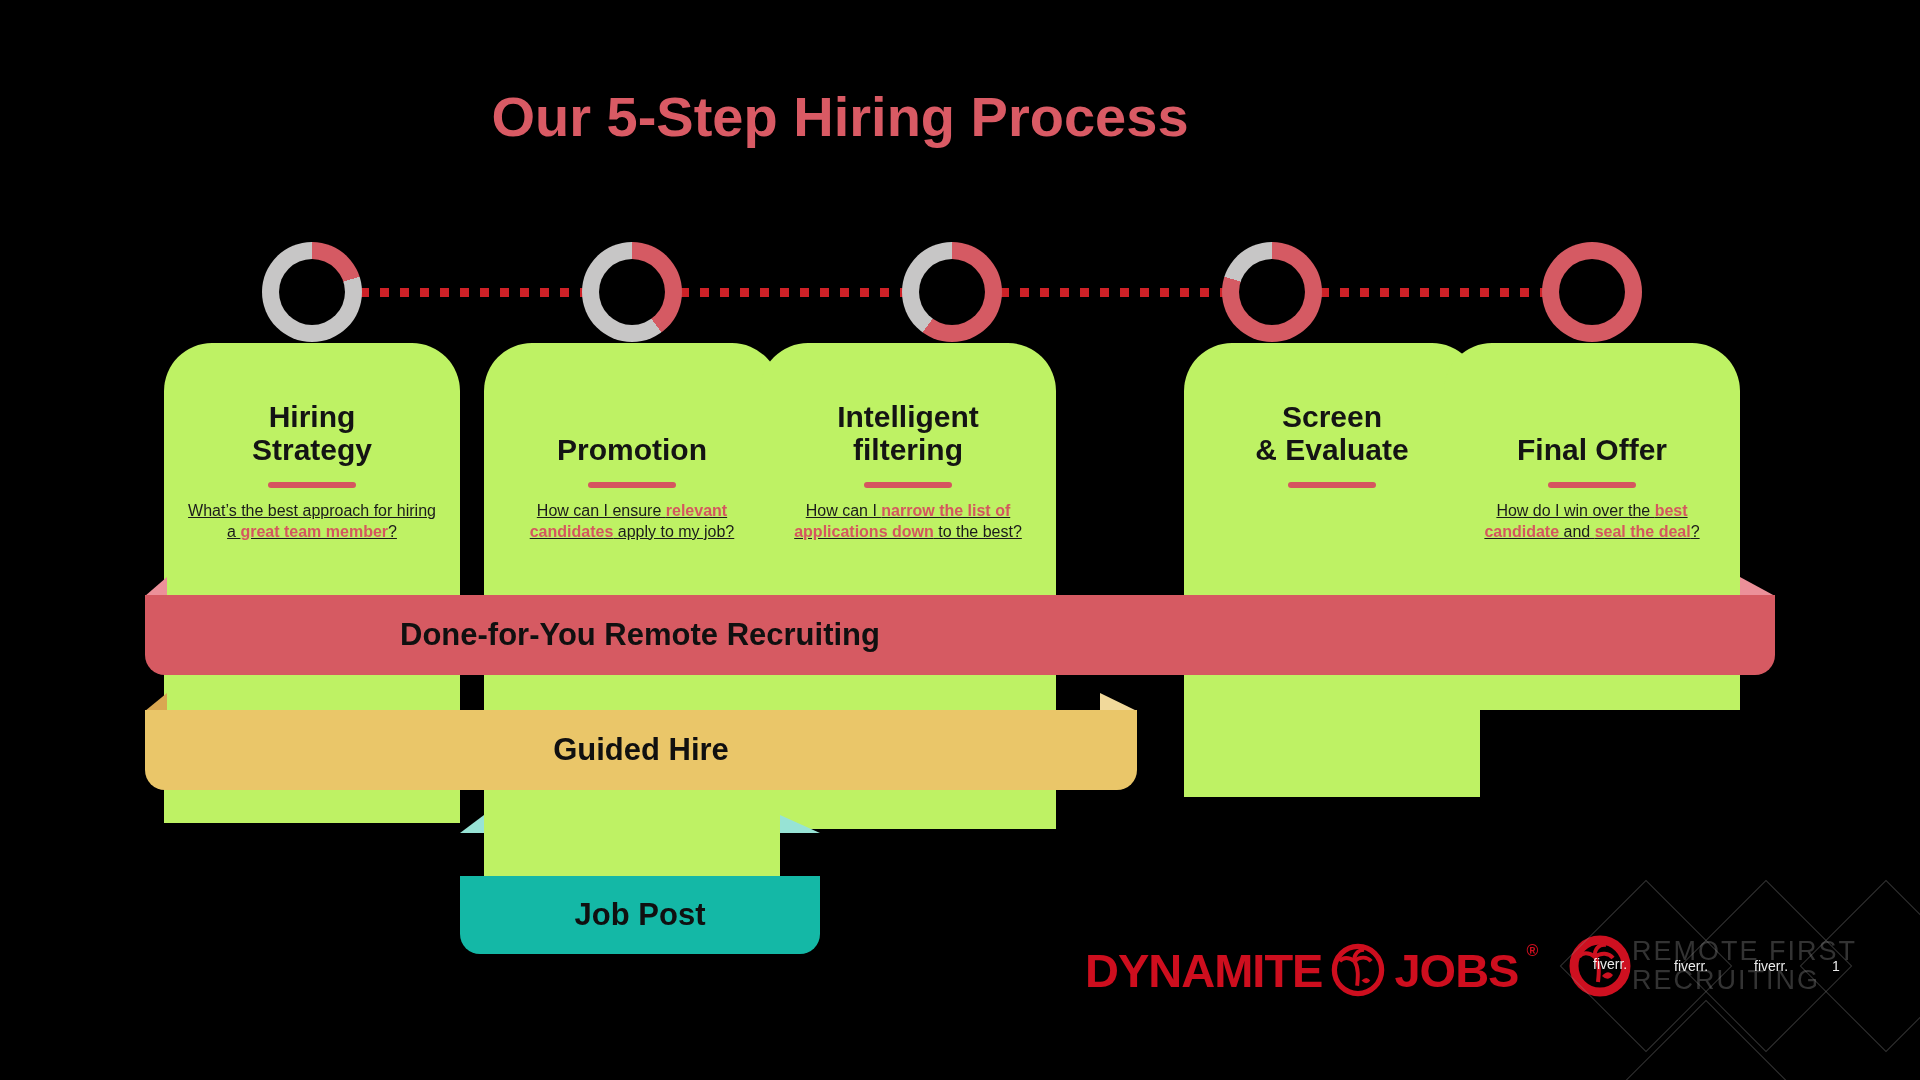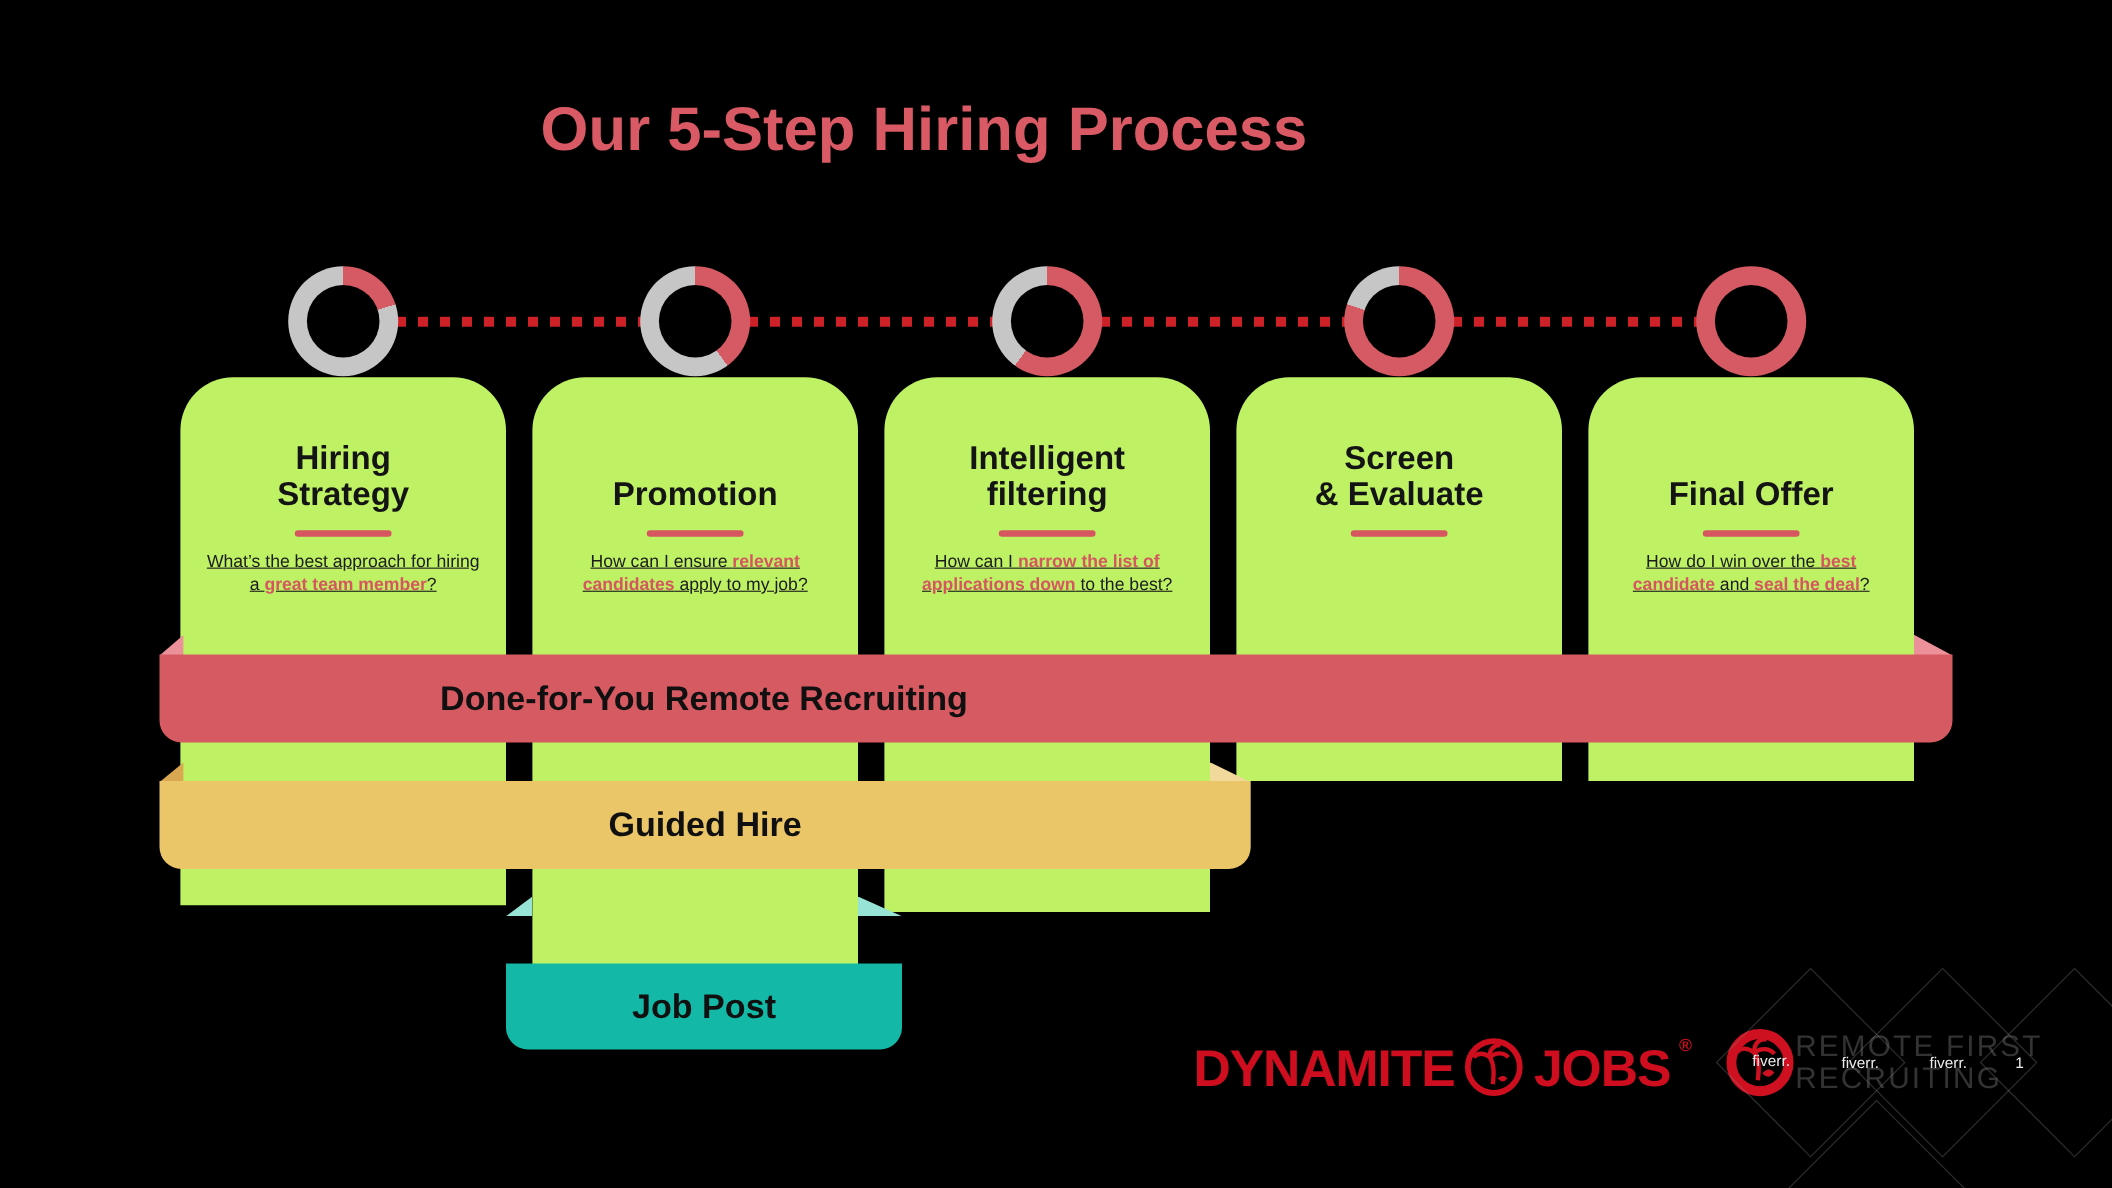--- a/index.html
+++ b/index.html
@@ -65,27 +65,27 @@
     <div class="card-head">Hiring
 Strategy</div>
     <div class="divider"></div>
     <div class="card-body"><span>What’s the best approach for hiring a </span><span class="red">great team member</span><span>?</span></div>
   </div>
   <div class="card" style="left:484px;height:600px">
     <div class="card-head">Promotion</div>
     <div class="divider"></div>
     <div class="card-body"><span>How can I ensure </span><span class="red">relevant candidates</span><span> apply to my job?</span></div>
   </div>
-  <div class="card" style="left:804px;height:486px">
+  <div class="card" style="left:760px;height:486px">
     <div class="card-head">Intelligent
 filtering</div>
     <div class="divider"></div>
     <div class="card-body"><span>How can I </span><span class="red">narrow the list of applications down</span><span> to the best?</span></div>
   </div>
-  <div class="card" style="left:1124px;height:367px">
+  <div class="card" style="left:1184px;height:454px">
     <div class="card-head">Screen
 &amp; Evaluate</div>
     <div class="divider"></div>
   </div>
   <div class="card" style="left:1444px;height:367px">
     <div class="card-head">Final Offer</div>
     <div class="divider"></div>
     <div class="card-body"><span>How do I win over the </span><span class="red">best candidate</span><span> and </span><span class="red">seal the deal</span><span>?</span></div>
   </div>
 

